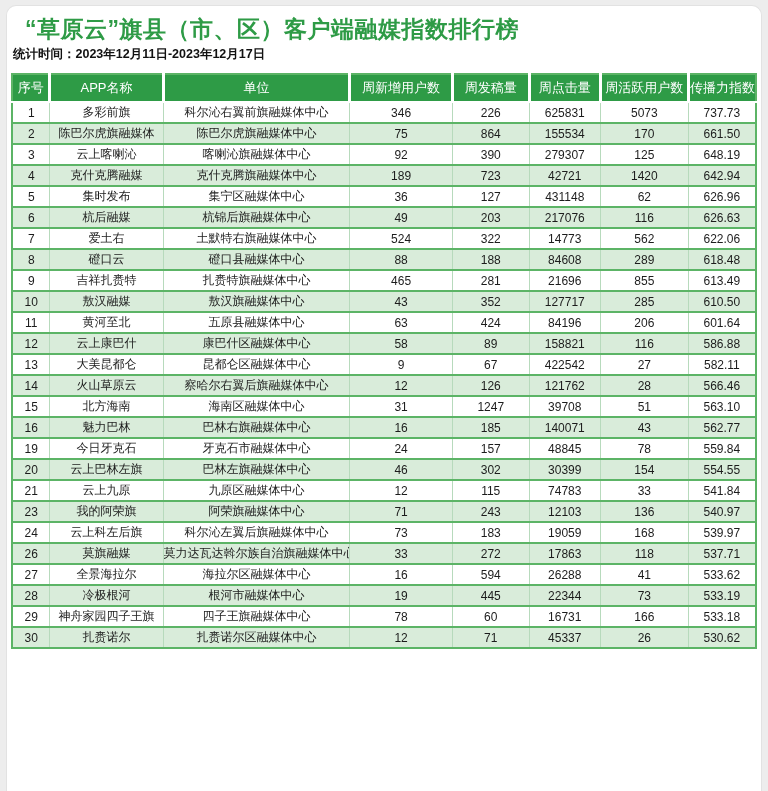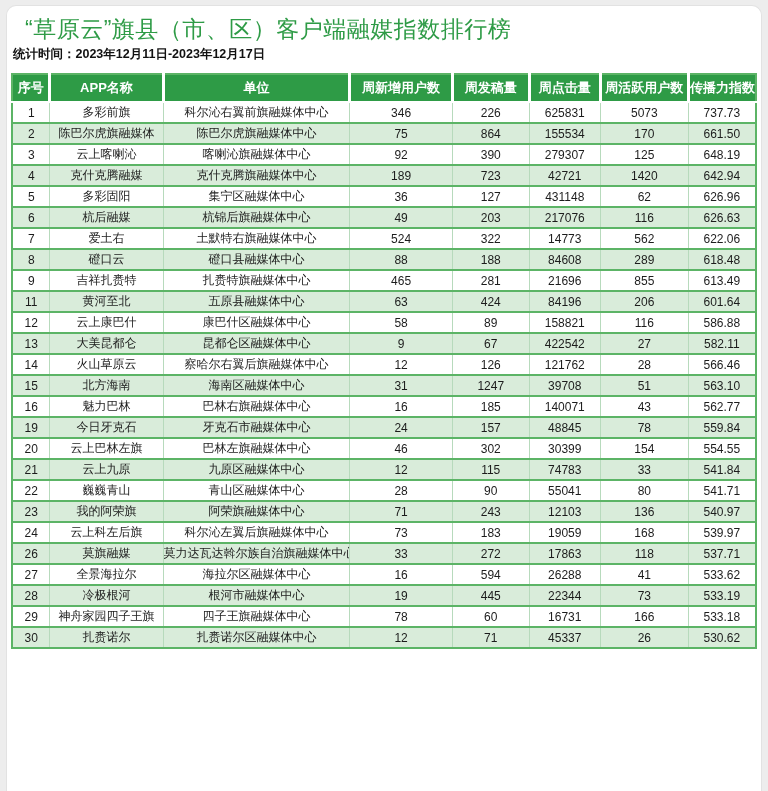--- a/index.html
+++ b/index.html
@@ -14,38 +14,38 @@
     position: absolute; left: 6px; top: 5px;
     width: 756px; height: 786px;
     background: #ffffff;
     border: 1px solid #e2e2e2; border-bottom: none;
     border-radius: 10px 10px 0 0;
     padding: 0 4px;
   }
   .title {
     margin: 9px 0 0 14px;
     color: var(--green, #2e9b46);
-    font-size: 23px; font-weight: 400; line-height: 28px;
+    font-size: 23px; font-weight: 700; line-height: 28px;
     letter-spacing: 0.5px;
   }
   .stat-time {
     margin: 4px 0 11px 2px;
     color: #111111;
     font-size: 12.5px; font-weight: 700; line-height: 15px;
   }
   table.ranking {
     width: 100%;
     border-collapse: collapse;
     border: 2px solid var(--row-border, #54ad5f);
     table-layout: fixed;
   }
   table.ranking thead th {
     background: var(--green, #2e9b46);
     color: #ffffff;
-    font-size: 13px; font-weight: 700;
+    font-size: 13px; font-weight: 400;
     height: 28px; padding: 0;
     border-left: 3px solid #ffffff;
     border-bottom: 2px solid #ffffff;
     white-space: nowrap; overflow: hidden;
   }
   table.ranking thead th:first-child { border-left: none; }
   table.ranking tbody td {
     text-align: center;
     font-size: 12px; color: #1c1c1c;
     height: 21px; padding: 0;
@@ -124,21 +124,21 @@
           <td>克什克腾融媒</td>
           <td>克什克腾旗融媒体中心</td>
           <td>189</td>
           <td>723</td>
           <td>42721</td>
           <td>1420</td>
           <td>642.94</td>
         </tr>
         <tr>
           <td>5</td>
-          <td>多彩固阳</td>
+          <td>集时发布</td>
           <td>集宁区融媒体中心</td>
           <td>36</td>
           <td>127</td>
           <td>431148</td>
           <td>62</td>
           <td>626.96</td>
         </tr>
         <tr>
           <td>6</td>
           <td>杭后融媒</td>
@@ -173,20 +173,30 @@
           <td>9</td>
           <td>吉祥扎赉特</td>
           <td>扎赉特旗融媒体中心</td>
           <td>465</td>
           <td>281</td>
           <td>21696</td>
           <td>855</td>
           <td>613.49</td>
         </tr>
         <tr>
+          <td>10</td>
+          <td>敖汉融媒</td>
+          <td>敖汉旗融媒体中心</td>
+          <td>43</td>
+          <td>352</td>
+          <td>127717</td>
+          <td>285</td>
+          <td>610.50</td>
+        </tr>
+        <tr>
           <td>11</td>
           <td>黄河至北</td>
           <td>五原县融媒体中心</td>
           <td>63</td>
           <td>424</td>
           <td>84196</td>
           <td>206</td>
           <td>601.64</td>
         </tr>
         <tr>
@@ -263,30 +273,20 @@
           <td>21</td>
           <td>云上九原</td>
           <td>九原区融媒体中心</td>
           <td>12</td>
           <td>115</td>
           <td>74783</td>
           <td>33</td>
           <td>541.84</td>
         </tr>
         <tr>
-          <td>22</td>
-          <td>巍巍青山</td>
-          <td>青山区融媒体中心</td>
-          <td>28</td>
-          <td>90</td>
-          <td>55041</td>
-          <td>80</td>
-          <td>541.71</td>
-        </tr>
-        <tr>
           <td>23</td>
           <td>我的阿荣旗</td>
           <td>阿荣旗融媒体中心</td>
           <td>71</td>
           <td>243</td>
           <td>12103</td>
           <td>136</td>
           <td>540.97</td>
         </tr>
         <tr>

